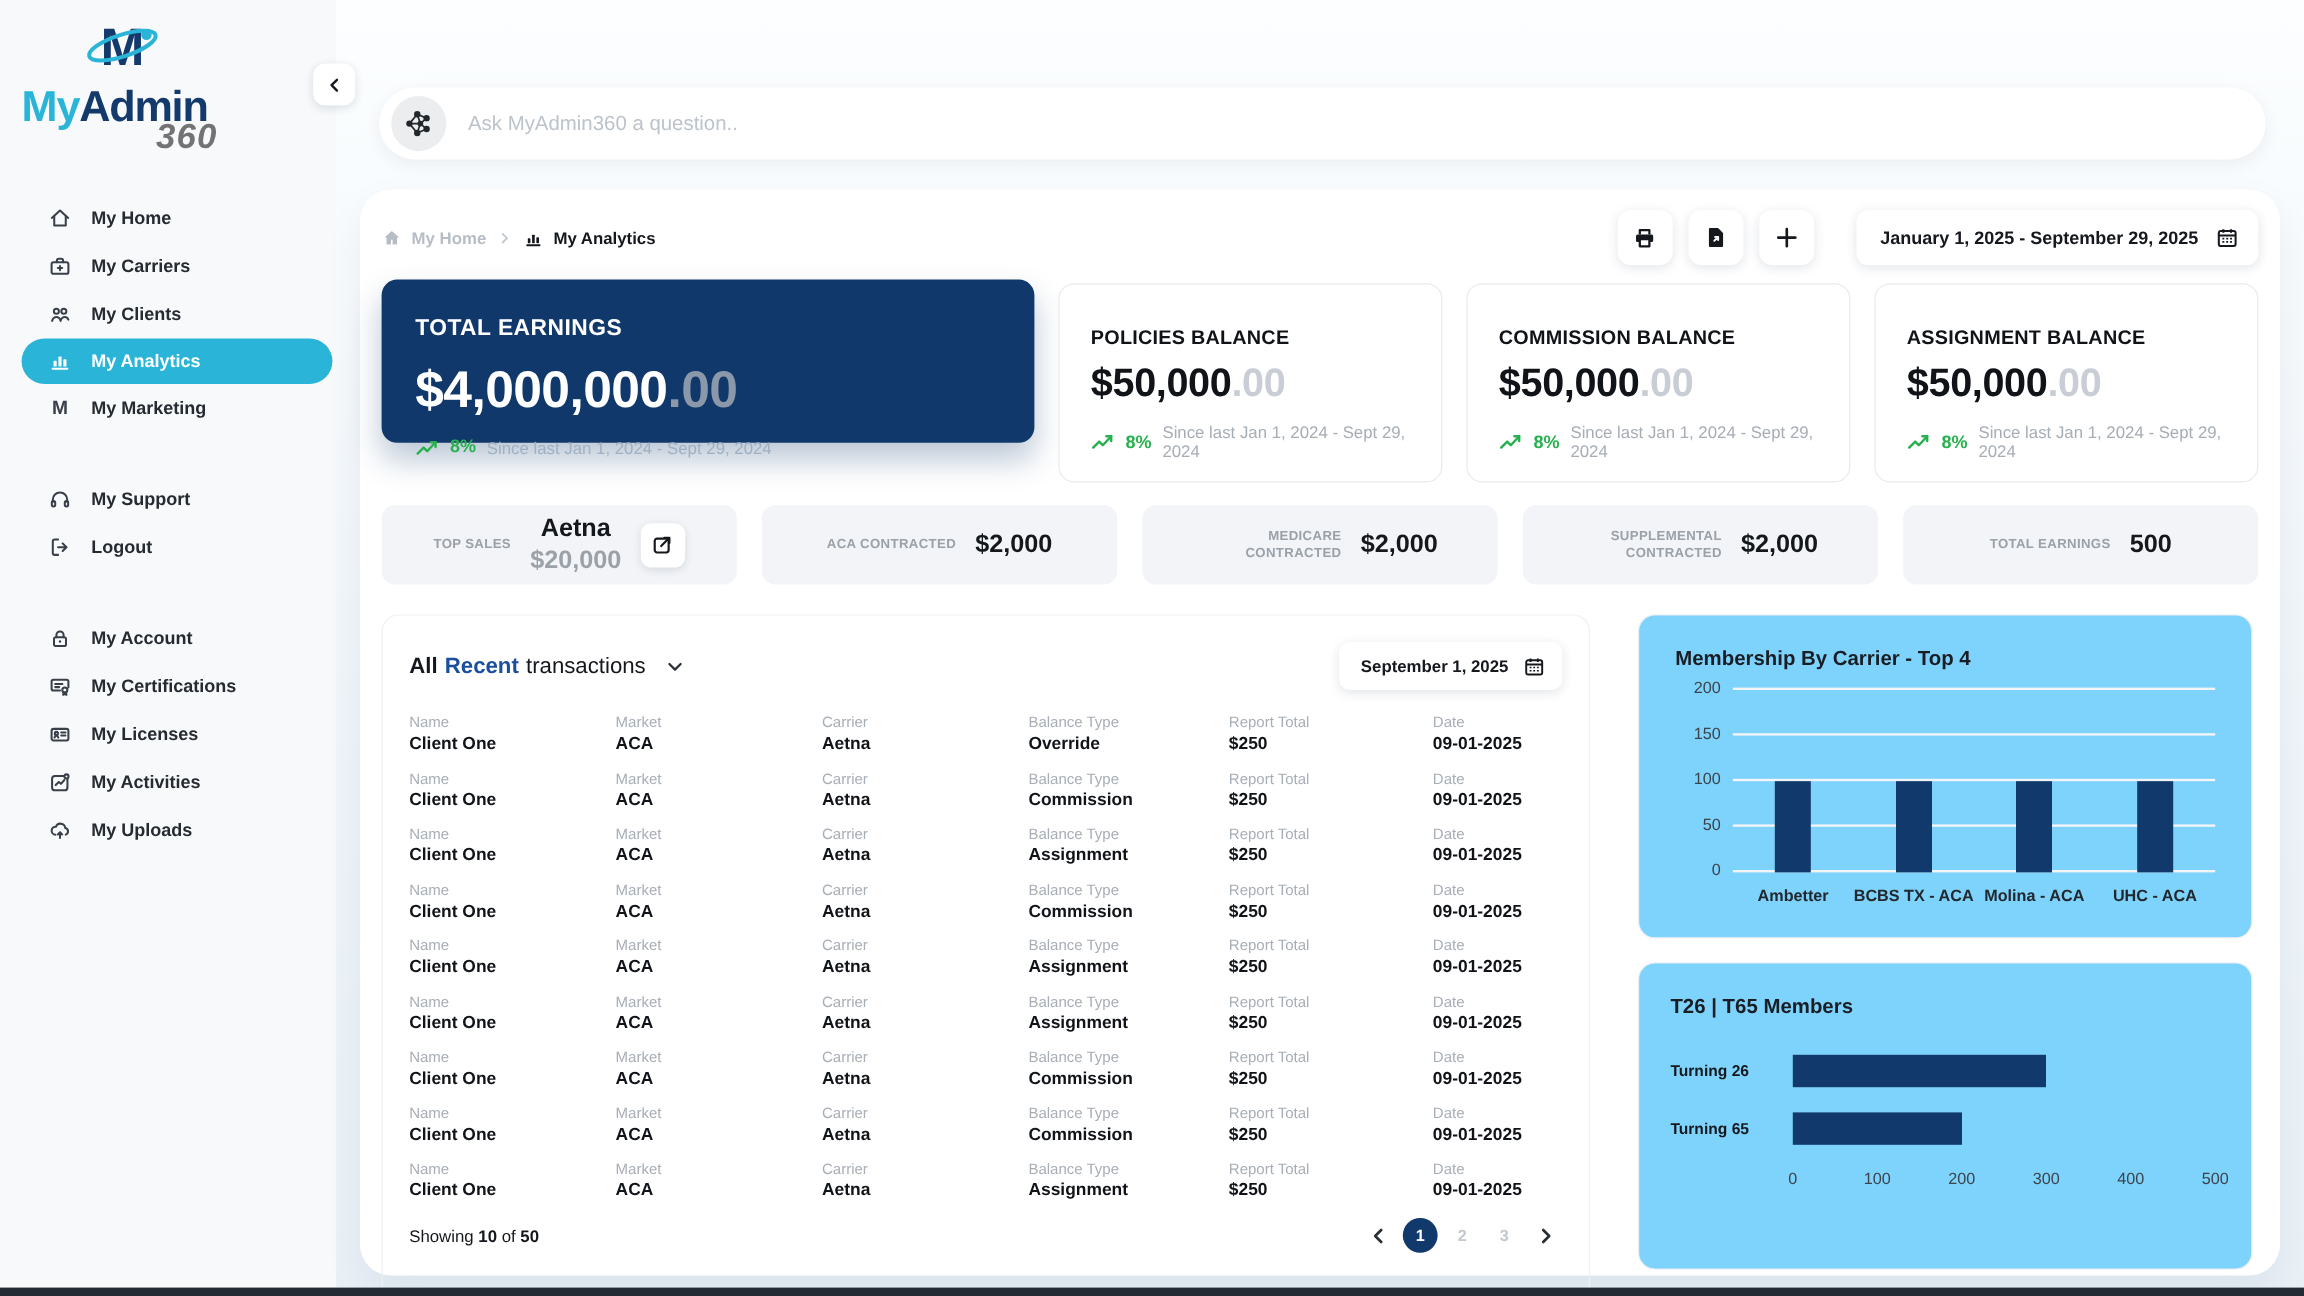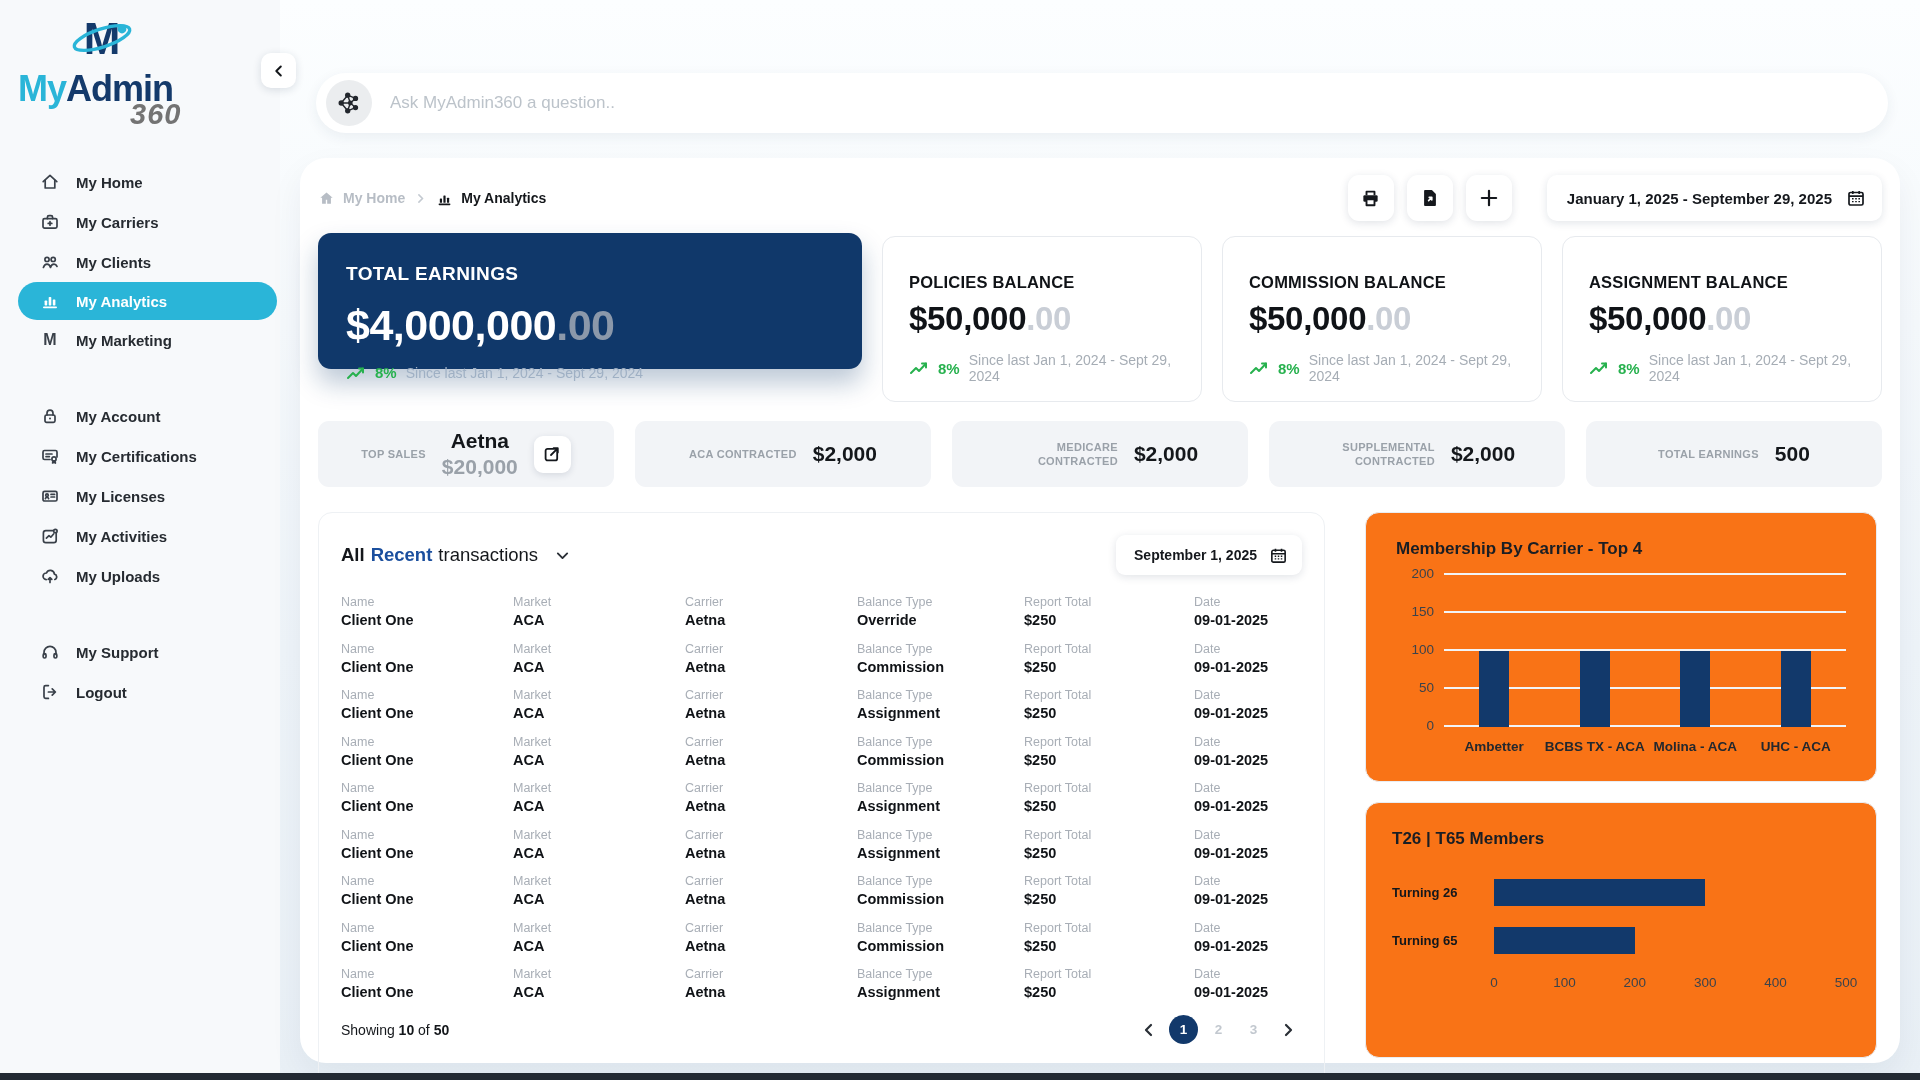--- a/index.html
+++ b/index.html
@@ -87,21 +87,21 @@
   .trans-footer{display:flex;align-items:center;margin-top:15px;}
   .showing{font-size:14px;color:#14171b;font-weight:400;}
   .showing b{font-weight:800;}
   .pager{margin-left:auto;display:flex;align-items:center;gap:6px;}
   .pg-chev{width:28px;height:28px;border:none;background:transparent;display:flex;align-items:center;justify-content:center;color:#2a2f36;cursor:pointer;}
   .pg-num{width:29px;height:29px;border:none;background:transparent;border-radius:50%;font-size:13.5px;font-weight:700;color:#c2c8cf;display:flex;align-items:center;justify-content:center;cursor:pointer;font-family:inherit;}
   .pg-num.active{background:#12396b;color:#fff;}
 
   
   .right-col{width:512px;display:flex;flex-direction:column;gap:20px;}
-  .chart-card{border:1px solid #e9edf2;border-radius:14px;background:#f97316;}
+  .chart-card{border:1px solid #e9edf2;border-radius:14px;background:#7dd3fc;}
   .chart-card.c-top{height:270px;padding:26px 30px 0 30px;}
   .chart-card.c-bot{height:256px;padding:26px 30px 0 26px;}
   .chart-title{font-size:17px;font-weight:800;color:#1a1e24;}
   .plot-wrap{margin-top:16px;margin-left:4px;}
   .plot{position:relative;height:152px;margin-left:44px;}
   .gridline{position:absolute;left:0;right:0;height:2px;background:#f2f4f6;}
   .tick-lbl{position:absolute;left:-44px;width:34px;text-align:right;font-size:13.5px;color:#3c434b;transform:translateY(-50%);}
   .bars{position:absolute;inset:0;display:flex;align-items:flex-end;}
   .bar-slot{flex:1;display:flex;justify-content:center;align-items:flex-end;height:100%;}
   .vbar{width:30px;background:#12396b;}
@@ -175,20 +175,40 @@
       </div>
       <div class="side-item">
         <span class="icn">
           <svg width="20" height="20" viewBox="0 0 20 20">
             <text x="10" y="15" text-anchor="middle" font-size="16" font-weight="800" fill="currentColor" font-family="Liberation Sans, sans-serif">M</text>
           </svg>
         </span>
         <span class="lbl">My Marketing</span>
       </div>
     </nav>
+  <nav class="nav foot" id="nav-footer">
+      <div class="side-item">
+        <span class="icn">
+          <svg width="20" height="20" viewBox="0 0 20 20" fill="none" stroke="currentColor" stroke-width="1.7" stroke-linecap="round" stroke-linejoin="round">
+            <path d="M4 12.4v-2a6 6 0 0 1 12 0v2"></path>
+            <rect x="3.2" y="11.6" width="2.8" height="4.4" rx="1.3"></rect>
+            <rect x="14" y="11.6" width="2.8" height="4.4" rx="1.3"></rect>
+          </svg>
+        </span>
+        <span class="lbl">My Support</span>
+      </div>
+      <div class="side-item">
+        <span class="icn">
+          <svg width="20" height="20" viewBox="0 0 20 20" fill="none" stroke="currentColor" stroke-width="1.7" stroke-linecap="round" stroke-linejoin="round">
+            <path d="M8.4 3.6H5.6A1.6 1.6 0 0 0 4 5.2v9.6a1.6 1.6 0 0 0 1.6 1.6h2.8M12.2 6.8l3.2 3.2-3.2 3.2M15 10H8.4"></path>
+          </svg>
+        </span>
+        <span class="lbl">Logout</span>
+      </div>
+    </nav>
   <nav class="nav sec" id="nav-secondary">
       <div class="side-item">
         <span class="icn">
           <svg width="20" height="20" viewBox="0 0 20 20" fill="none" stroke="currentColor" stroke-width="1.7" stroke-linecap="round" stroke-linejoin="round">
             <rect x="5" y="9" width="10" height="7.4" rx="1.6"></rect>
             <path d="M7 9V7.2a3 3 0 0 1 6 0V9"></path>
             <circle cx="10" cy="12.6" r="1" fill="currentColor" stroke="none"></circle>
           </svg>
         </span>
         <span class="lbl">My Account</span>
@@ -225,40 +245,20 @@
         <span class="lbl">My Activities</span>
       </div>
       <div class="side-item">
         <span class="icn">
           <svg width="20" height="20" viewBox="0 0 20 20" fill="none" stroke="currentColor" stroke-width="1.7" stroke-linecap="round" stroke-linejoin="round">
             <path d="M6.2 13.6a3.3 3.3 0 0 1 .3-6.6 4.1 4.1 0 0 1 7.9 1.1 2.8 2.8 0 0 1 .4 5.4"></path>
             <path d="M10 16.4v-4.6M8.2 13.4l1.8-1.8 1.8 1.8"></path>
           </svg>
         </span>
         <span class="lbl">My Uploads</span>
-      </div>
-    </nav>
-  <nav class="nav foot" id="nav-footer">
-      <div class="side-item">
-        <span class="icn">
-          <svg width="20" height="20" viewBox="0 0 20 20" fill="none" stroke="currentColor" stroke-width="1.7" stroke-linecap="round" stroke-linejoin="round">
-            <path d="M4 12.4v-2a6 6 0 0 1 12 0v2"></path>
-            <rect x="3.2" y="11.6" width="2.8" height="4.4" rx="1.3"></rect>
-            <rect x="14" y="11.6" width="2.8" height="4.4" rx="1.3"></rect>
-          </svg>
-        </span>
-        <span class="lbl">My Support</span>
-      </div>
-      <div class="side-item">
-        <span class="icn">
-          <svg width="20" height="20" viewBox="0 0 20 20" fill="none" stroke="currentColor" stroke-width="1.7" stroke-linecap="round" stroke-linejoin="round">
-            <path d="M8.4 3.6H5.6A1.6 1.6 0 0 0 4 5.2v9.6a1.6 1.6 0 0 0 1.6 1.6h2.8M12.2 6.8l3.2 3.2-3.2 3.2M15 10H8.4"></path>
-          </svg>
-        </span>
-        <span class="lbl">Logout</span>
       </div>
     </nav>
 </aside>
 
 <button class="collapse-btn">
   <span>
       <svg width="18" height="18" viewBox="0 0 20 20" fill="none" stroke="currentColor" stroke-width="2.2" stroke-linecap="round" stroke-linejoin="round">
         <path d="M12 5l-5 5 5 5"></path>
       </svg>
     </span>

